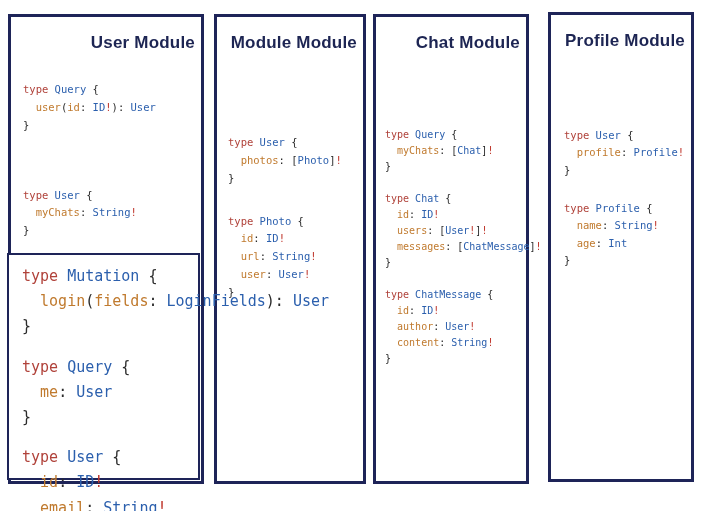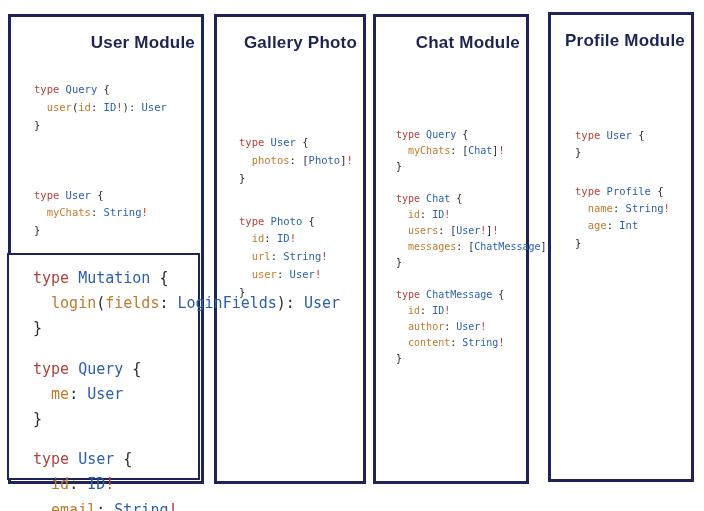--- a/index.html
+++ b/index.html
@@ -39,21 +39,21 @@
     color:var(--c-title);
     letter-spacing:.2px;
   }
   .module-auth h2{font-size:14px; margin-top:13px;}
 
   .code{
     font-family:"DejaVu Sans Mono", monospace;
     color:var(--c-p);
   }
   .code-block{
-    margin:11px;
+    margin:0;
     font-family:inherit;
     white-space:pre;
   }
   .module-user .code    {margin-top:28px; padding-left:12px; font-size:10.5px; line-height:1.7;}
   .module-user .code-block{margin-bottom:52px;}
   .module-gallery .code {margin-top:81px; padding-left:11px; font-size:10.5px; line-height:1.7;}
   .module-gallery .code-block{margin-bottom:25px;}
   .module-chat .code    {margin-top:74px; padding-left:9px;  font-size:10px;   line-height:1.6;}
   .module-chat .code-block{margin-bottom:16px;}
   .module-profile .code {margin-top:76px; padding-left:13px; font-size:10.5px; line-height:1.65;}
@@ -74,40 +74,40 @@
 
   <section class="panel module-user">
     <h2>User Module</h2>
     <div class="code">
         <pre class="code-block"><div class="code-line"><span class="tok-k">type </span><span class="tok-t">Query </span><span class="tok-p">{</span></div><div class="code-line"><span class="tok-p">  </span><span class="tok-f">user</span><span class="tok-p">(</span><span class="tok-f">id</span><span class="tok-p">: </span><span class="tok-t">ID</span><span class="tok-b">!</span><span class="tok-p">): </span><span class="tok-t">User</span></div><div class="code-line"><span class="tok-p">}</span></div></pre>
         <pre class="code-block"><div class="code-line"><span class="tok-k">type </span><span class="tok-t">User </span><span class="tok-p">{</span></div><div class="code-line"><span class="tok-p">  </span><span class="tok-f">myChats</span><span class="tok-p">: </span><span class="tok-t">String</span><span class="tok-b">!</span></div><div class="code-line"><span class="tok-p">}</span></div></pre>
       </div>
   </section>
 
   <section class="panel module-gallery">
-    <h2>Gallery Photo</h2>
+    <h2>Module Module</h2>
     <div class="code">
         <pre class="code-block"><div class="code-line"><span class="tok-k">type </span><span class="tok-t">User </span><span class="tok-p">{</span></div><div class="code-line"><span class="tok-p">  </span><span class="tok-f">photos</span><span class="tok-p">: [</span><span class="tok-t">Photo</span><span class="tok-p">]</span><span class="tok-b">!</span></div><div class="code-line"><span class="tok-p">}</span></div></pre>
         <pre class="code-block"><div class="code-line"><span class="tok-k">type </span><span class="tok-t">Photo </span><span class="tok-p">{</span></div><div class="code-line"><span class="tok-p">  </span><span class="tok-f">id</span><span class="tok-p">: </span><span class="tok-t">ID</span><span class="tok-b">!</span></div><div class="code-line"><span class="tok-p">  </span><span class="tok-f">url</span><span class="tok-p">: </span><span class="tok-t">String</span><span class="tok-b">!</span></div><div class="code-line"><span class="tok-p">  </span><span class="tok-f">user</span><span class="tok-p">: </span><span class="tok-t">User</span><span class="tok-b">!</span></div><div class="code-line"><span class="tok-p">}</span></div></pre>
       </div>
   </section>
 
   <section class="panel module-chat">
     <h2>Chat Module</h2>
     <div class="code">
         <pre class="code-block"><div class="code-line"><span class="tok-k">type </span><span class="tok-t">Query </span><span class="tok-p">{</span></div><div class="code-line"><span class="tok-p">  </span><span class="tok-f">myChats</span><span class="tok-p">: [</span><span class="tok-t">Chat</span><span class="tok-p">]</span><span class="tok-b">!</span></div><div class="code-line"><span class="tok-p">}</span></div></pre>
         <pre class="code-block"><div class="code-line"><span class="tok-k">type </span><span class="tok-t">Chat </span><span class="tok-p">{</span></div><div class="code-line"><span class="tok-p">  </span><span class="tok-f">id</span><span class="tok-p">: </span><span class="tok-t">ID</span><span class="tok-b">!</span></div><div class="code-line"><span class="tok-p">  </span><span class="tok-f">users</span><span class="tok-p">: [</span><span class="tok-t">User</span><span class="tok-b">!</span><span class="tok-p">]</span><span class="tok-b">!</span></div><div class="code-line"><span class="tok-p">  </span><span class="tok-f">messages</span><span class="tok-p">: [</span><span class="tok-t">ChatMessage</span><span class="tok-p">]</span><span class="tok-b">!</span></div><div class="code-line"><span class="tok-p">}</span></div></pre>
         <pre class="code-block"><div class="code-line"><span class="tok-k">type </span><span class="tok-t">ChatMessage </span><span class="tok-p">{</span></div><div class="code-line"><span class="tok-p">  </span><span class="tok-f">id</span><span class="tok-p">: </span><span class="tok-t">ID</span><span class="tok-b">!</span></div><div class="code-line"><span class="tok-p">  </span><span class="tok-f">author</span><span class="tok-p">: </span><span class="tok-t">User</span><span class="tok-b">!</span></div><div class="code-line"><span class="tok-p">  </span><span class="tok-f">content</span><span class="tok-p">: </span><span class="tok-t">String</span><span class="tok-b">!</span></div><div class="code-line"><span class="tok-p">}</span></div></pre>
       </div>
   </section>
 
   <section class="panel module-profile">
     <h2>Profile Module</h2>
     <div class="code">
-        <pre class="code-block"><div class="code-line"><span class="tok-k">type </span><span class="tok-t">User </span><span class="tok-p">{</span></div><div class="code-line"><span class="tok-p">}</span></div></pre>
+        <pre class="code-block"><div class="code-line"><span class="tok-k">type </span><span class="tok-t">User </span><span class="tok-p">{</span></div><div class="code-line"><span class="tok-p">  </span><span class="tok-f">profile</span><span class="tok-p">: </span><span class="tok-t">Profile</span><span class="tok-b">!</span></div><div class="code-line"><span class="tok-p">}</span></div></pre>
         <pre class="code-block"><div class="code-line"><span class="tok-k">type </span><span class="tok-t">Profile </span><span class="tok-p">{</span></div><div class="code-line"><span class="tok-p">  </span><span class="tok-f">name</span><span class="tok-p">: </span><span class="tok-t">String</span><span class="tok-b">!</span></div><div class="code-line"><span class="tok-p">  </span><span class="tok-f">age</span><span class="tok-p">: </span><span class="tok-t">Int</span></div><div class="code-line"><span class="tok-p">}</span></div></pre>
       </div>
   </section>
 
   <section class="panel module-auth">
     <div class="code">
         <pre class="code-block"><div class="code-line"><span class="tok-k">type </span><span class="tok-t">Mutation </span><span class="tok-p">{</span></div><div class="code-line"><span class="tok-p">  </span><span class="tok-f">login</span><span class="tok-p">(</span><span class="tok-f">fields</span><span class="tok-p">: </span><span class="tok-t">LoginFields</span><span class="tok-p">): </span><span class="tok-t">User</span></div><div class="code-line"><span class="tok-p">}</span></div></pre>
         <pre class="code-block"><div class="code-line"><span class="tok-k">type </span><span class="tok-t">Query </span><span class="tok-p">{</span></div><div class="code-line"><span class="tok-p">  </span><span class="tok-f">me</span><span class="tok-p">: </span><span class="tok-t">User</span></div><div class="code-line"><span class="tok-p">}</span></div></pre>
         <pre class="code-block"><div class="code-line"><span class="tok-k">type </span><span class="tok-t">User </span><span class="tok-p">{</span></div><div class="code-line"><span class="tok-p">  </span><span class="tok-f">id</span><span class="tok-p">: </span><span class="tok-t">ID</span><span class="tok-b">!</span></div><div class="code-line"><span class="tok-p">  </span><span class="tok-f">email</span><span class="tok-p">: </span><span class="tok-t">String</span><span class="tok-b">!</span></div><div class="code-line"><span class="tok-p">}</span></div></pre>
       </div>

